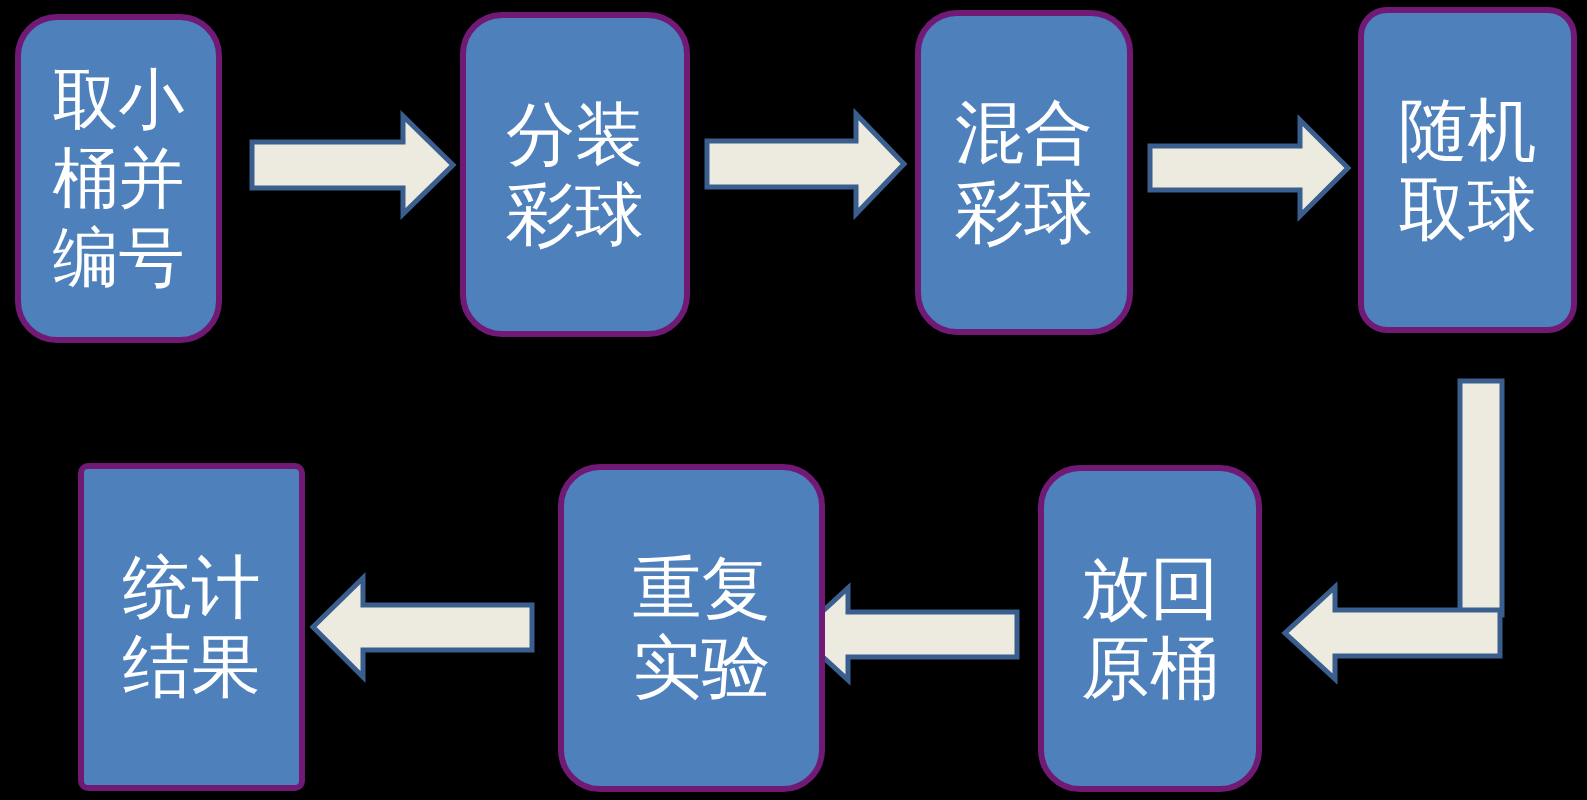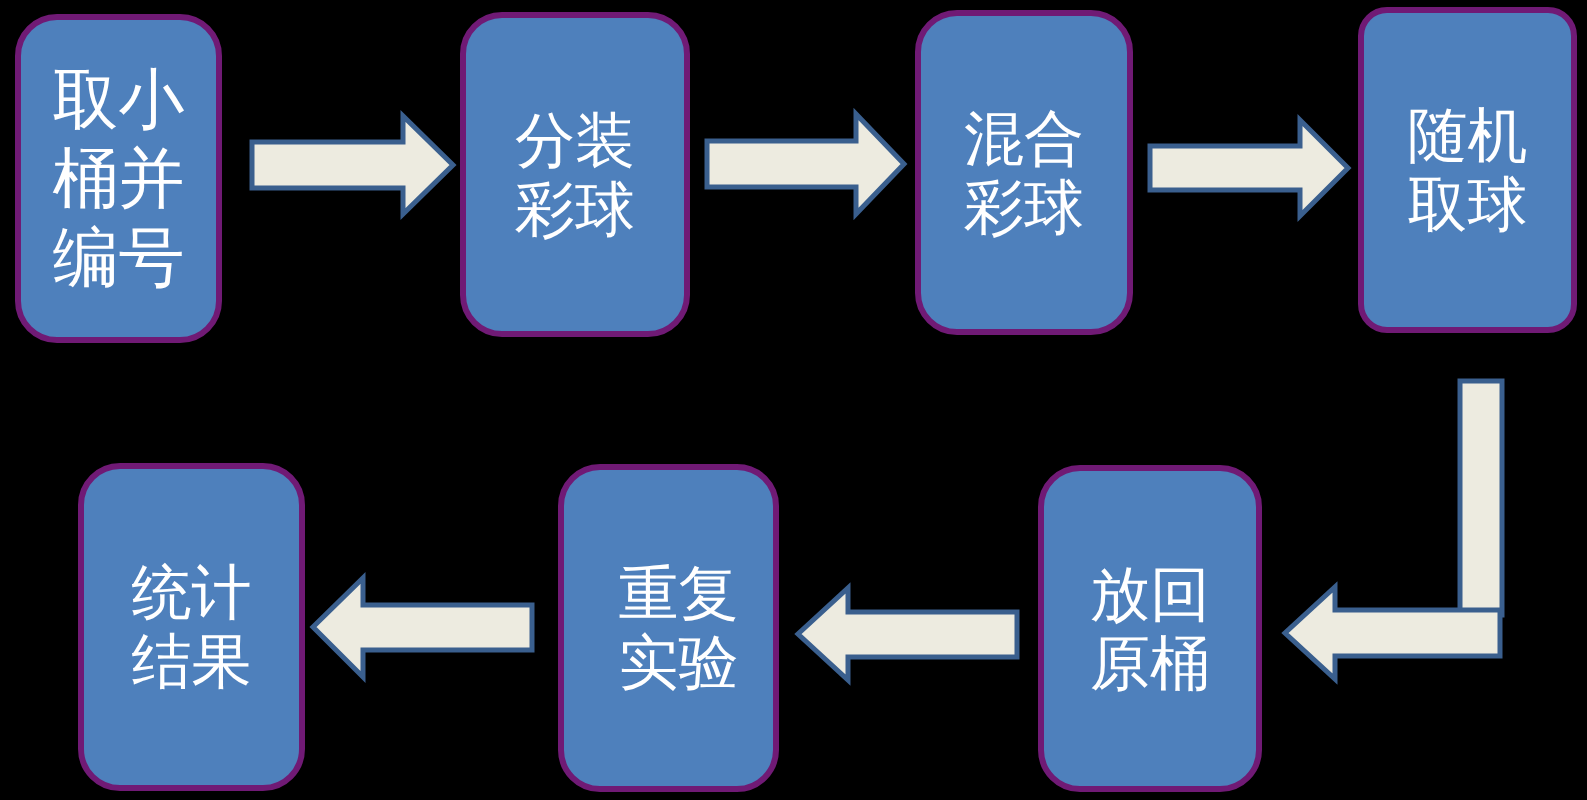--- a/index.html
+++ b/index.html
@@ -22,36 +22,36 @@
     border: 6px solid #701a75;
     border-radius: 42px;
     display: flex;
     align-items: center;
     justify-content: center;
     color: #FFFFFF;
     text-align: center;
   }
   .node .label {
     white-space: pre-line;
-    font-size: 60px;
+    font-size: 69px;
     line-height: 1.15;
   }
   .node.lines-3 .label {
     font-size: 66px;
     line-height: 1.2;
   }
   
   .node.step-1 { left: 15px;   top: 14px; width: 207px; height: 329px; }
   .node.step-2 { left: 460px;  top: 12px; width: 230px; height: 325px; }
   .node.step-3 { left: 915px;  top: 10px; width: 218px; height: 325px; text-align: right; }
   .node.step-4 { left: 1358px; top: 7px;  width: 219px; height: 326px; border-radius: 29px; }
   
   .node.step-5 { left: 1038px; top: 465px; width: 224px; height: 327px; }
-  .node.step-6 { left: 558px;  top: 464px; width: 221px; height: 328px; padding-left: 20px; }
-  .node.step-7 { left: 78px;   top: 463px; width: 227px; height: 328px; }
+  .node.step-6 { left: 558px;  top: 464px; width: 267px; height: 328px; padding-left: 20px; }
+  .node.step-7 { left: 78px;   top: 463px; width: 227px; height: 328px; border-radius: 10px; }
 
   .connectors {
     position: absolute;
     left: 0;
     top: 0;
     width: 1587px;
     height: 800px;
     pointer-events: none;
   }
   .connectors polygon, .connectors rect {

